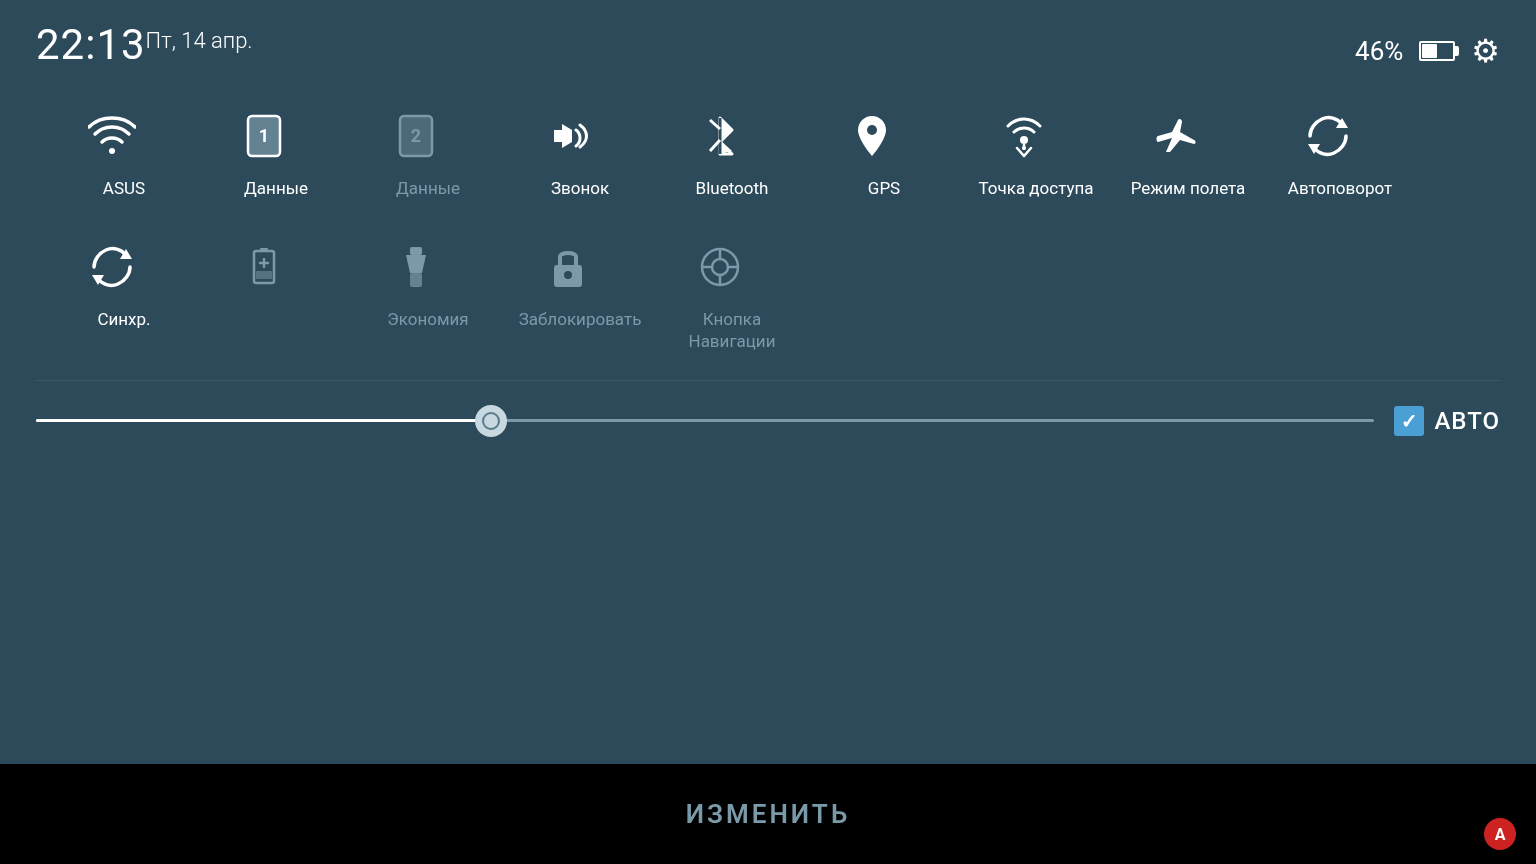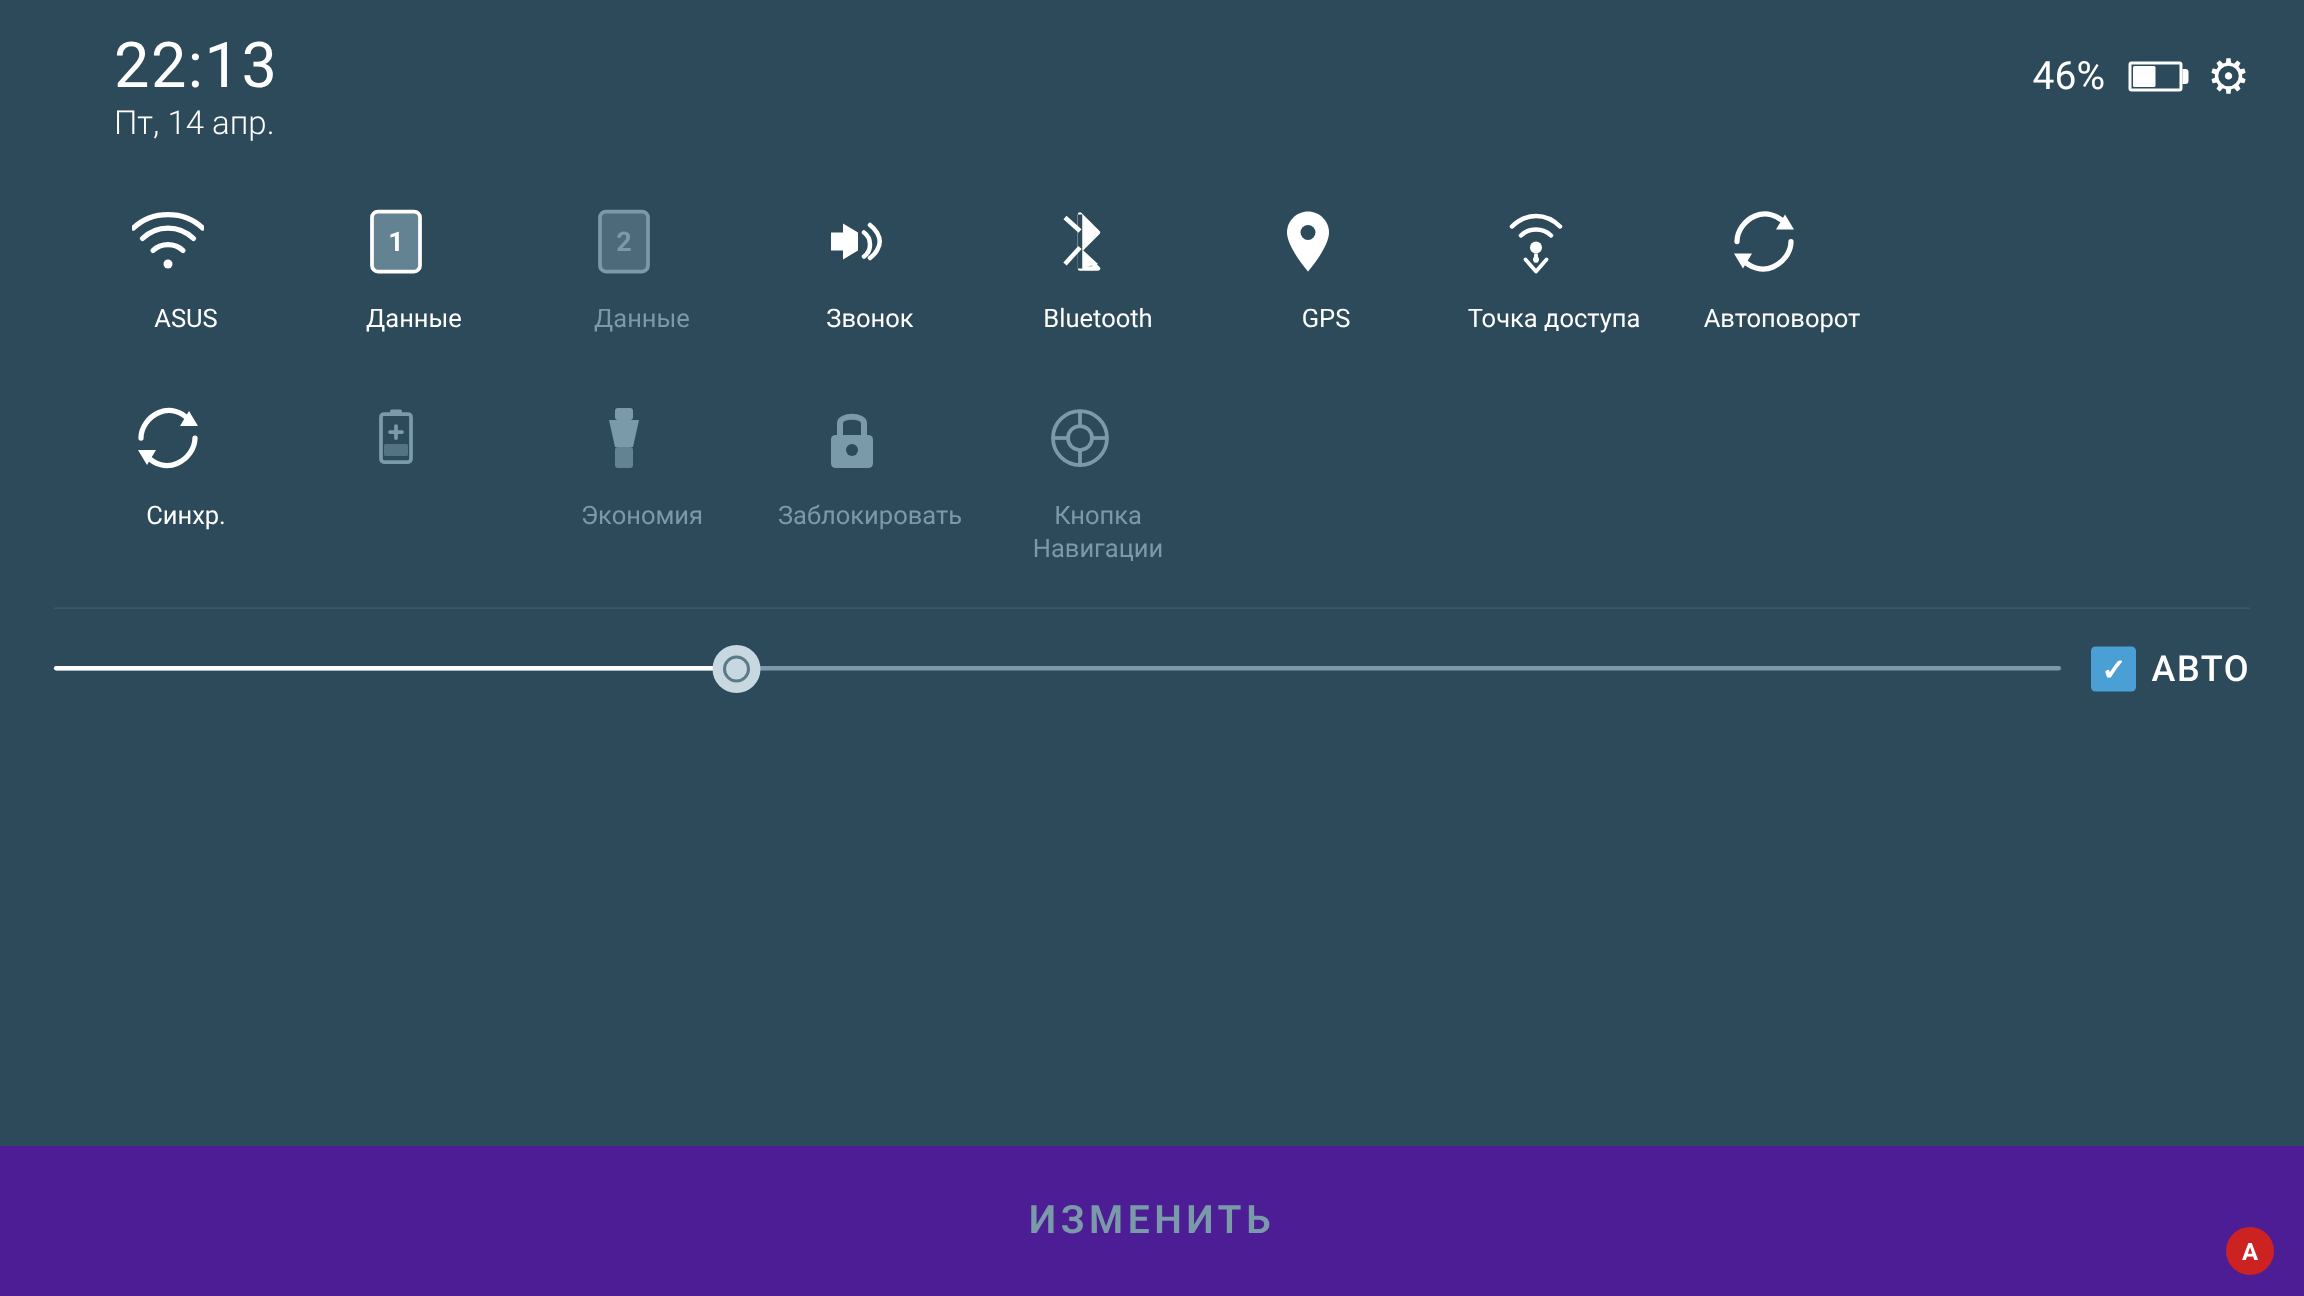--- a/index.html
+++ b/index.html
@@ -17,22 +17,21 @@
     
     .header {
       display: flex;
       justify-content: space-between;
       align-items: flex-start;
       padding: 24px 36px 16px 36px;
     }
 
     .time-block {
       display: flex;
-      flex-direction: column;
-      margin-left: 40px;
+      flex-direction: row;
     }
 
     .time {
       font-size: 42px;
       font-weight: 400;
       line-height: 1;
       letter-spacing: 1px;
     }
 
     .date {
@@ -234,21 +233,21 @@
       letter-spacing: 1px;
     }
 
     
     .bottom-section {
       position: absolute;
       bottom: 0;
       left: 0;
       right: 0;
       height: 100px;
-      background: #4c1d95;
+      background: #000000;
       display: flex;
       align-items: center;
       justify-content: center;
       cursor: pointer;
     }
 
     .change-button {
       font-size: 26px;
       font-weight: 600;
       color: #7a9aaa;
@@ -380,20 +379,28 @@
           <path d="M14 20c2.8-2.8 6.6-4 10-4s7.2 1.2 10 4" stroke="#fff" stroke-width="3" fill="none" stroke-linecap="round"></path>
           <path d="M8 14c4.3-4.3 10.3-7 16-7s11.7 2.7 16 7" stroke="#fff" stroke-width="3" fill="none" stroke-linecap="round"></path>
           <circle cx="24" cy="36" r="2" fill="#fff"></circle>
           <line x1="24" y1="32" x2="24" y2="38" stroke="#fff" stroke-width="2.5"></line>
           <path d="M17 36 L24 44 L31 36" stroke="#fff" stroke-width="2.5" fill="none" stroke-linecap="round" stroke-linejoin="round"></path>
         </svg>
       </div>
       <span class="tile-label">Точка доступа</span>
     </div>
 
+    <div class="tile">
+      <div class="tile-icon">
+        <svg viewBox="0 0 48 48" fill="none">
+          <path d="M6 30 L20 26 L14 40 L18 40 L28 28 L42 32 C44 32 44 28 42 28 L28 20 L30 10 C30 7 27 6 26 8 L20 20 L6 24 C4 24 4 30 6 30Z" fill="#fff"></path>
+        </svg>
+      </div>
+      <span class="tile-label">Режим полета</span>
+    </div>
 
     <div class="tile">
       <div class="tile-icon">
         <svg viewBox="0 0 48 48" fill="none">
           <path d="M38 12 C33 6 25 4 18 7 C11 10 6 17 6 24" stroke="#fff" stroke-width="3.5" fill="none" stroke-linecap="round"></path>
           <polygon points="38,6 44,16 32,16" fill="#fff"></polygon>
           <path d="M10 36 C15 42 23 44 30 41 C37 38 42 31 42 24" stroke="#fff" stroke-width="3.5" fill="none" stroke-linecap="round"></path>
           <polygon points="10,42 4,32 16,32" fill="#fff"></polygon>
         </svg>
       </div>

